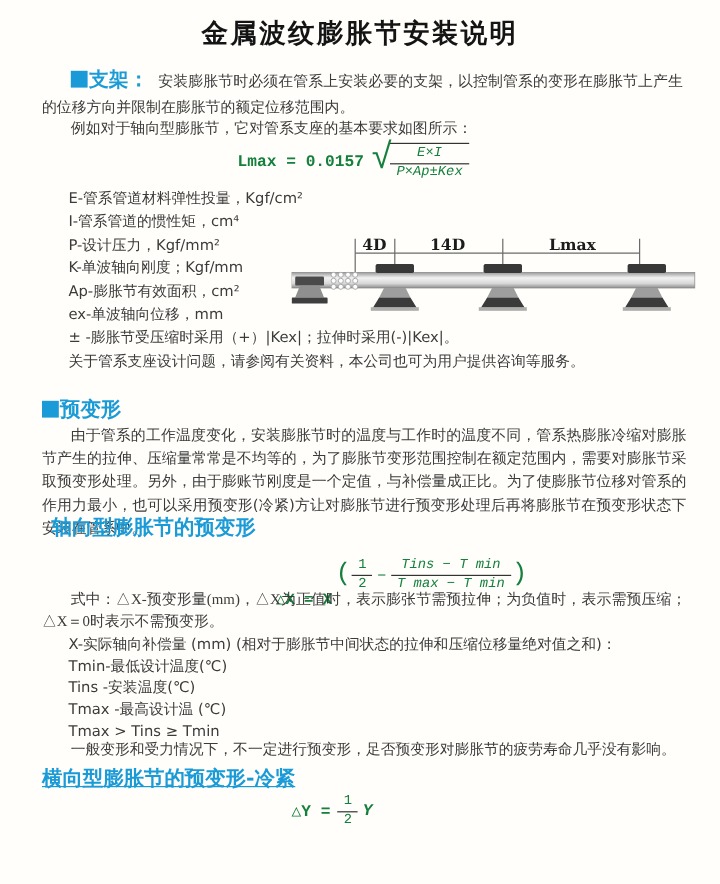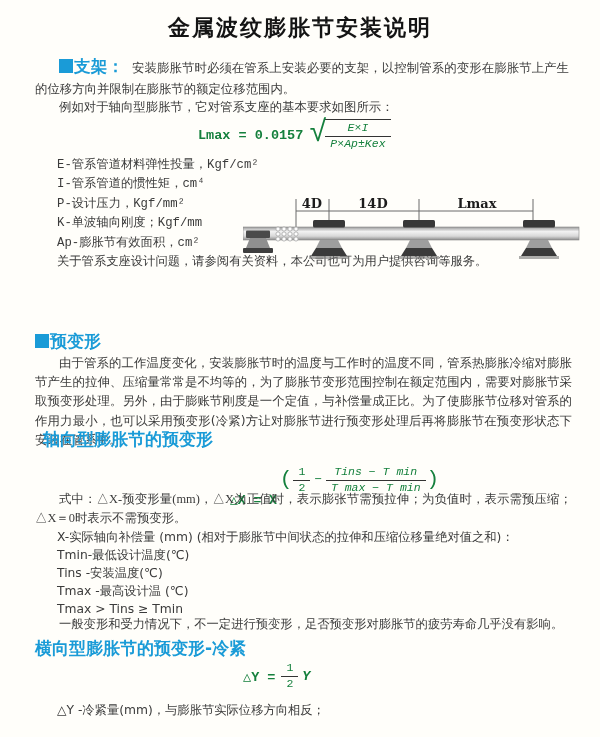--- a/index.html
+++ b/index.html
@@ -22,38 +22,38 @@
   .f-lhs{font-weight:700;font-size:13.5px;margin-right:6px;white-space:pre;}
   .sqrt{font-size:30px;font-weight:400;line-height:1;margin-right:-2px;transform:translateY(-2px);}
   .frac{display:inline-flex;flex-direction:column;text-align:center;font-size:11.5px;
         line-height:1.3;vertical-align:middle;}
   .it{font-style:italic;}
   .frac .num{padding:0 5px;border-bottom:1px solid #333;}
   .frac .den{padding:0 5px;}
   .sqrt-arg{border-top:1.2px solid #333;padding-top:1px;}
 
   .defs{top:156px;left:35px;font-size:12.3px;line-height:19.4px;white-space:nowrap;}
-  .defs .ind{padding-left:22px;font-family:Liberation Mono, monospace;}
+  .defs .ind{padding-left:22px;}
 
   .diagram{top:193px;left:243px;}
 
   .sec-head{font-size:17px;font-weight:700;color:var(--accent);}
   .h-pre{top:330px;left:35px;}
   .p2{top:353px;left:35px;width:537px;line-height:19.2px;text-indent:24px;}
   .h-axial{top:428px;left:43px;}
 
   .f2{top:452px;left:230px;font-size:12.5px;}
   .f2 .f-lhs{font-size:13px;margin-right:2px;margin-top:40px;}
   .paren{font-size:21px;font-weight:300;line-height:1;margin:0 1px;transform:translateY(-1px);}
   .minus{margin:0 4px;}
 
   .p3{top:490px;left:35px;width:537px;line-height:19px;text-indent:24px;font-family:Liberation Serif, serif;}
   .items{top:528px;left:57px;font-size:12.3px;line-height:18px;white-space:nowrap;}
   .note1{top:616px;left:35px;width:537px;font-size:12.3px;text-indent:24px;}
-  .h-lateral{top:637px;left:35px;}
+  .h-lateral{top:637px;left:35px;text-decoration:underline;}
   .f3{top:661px;left:243px;font-size:13.5px;}
   .f3 .rhs{font-weight:700;margin-left:4px;}
   .note2{top:702px;left:57px;font-size:12.3px;}
 
   svg text{font-family:"DejaVu Serif",serif;font-weight:700;fill:#1c1c1c;}
 </style>
 </head>
 <body>
 
 <div class="page">
@@ -74,20 +74,22 @@
       <span class="den">P×Ap±Kex</span>
     </span>
   </div>
 
   <div class="abs defs">
     <div class="ind">E-管系管道材料弹性投量，Kgf/cm²</div>
     <div class="ind">I-管系管道的惯性矩，cm⁴</div>
     <div class="ind">P-设计压力，Kgf/mm²</div>
     <div class="ind">K-单波轴向刚度；Kgf/mm</div>
     <div class="ind">Ap-膨胀节有效面积，cm²</div>
+    <div class="ind">ex-单波轴向位移，mm</div>
+    <div class="ind">± -膨胀节受压缩时采用（+）|Kex|；拉伸时采用(-)|Kex|。</div>
     <div class="ind">关于管系支座设计问题，请参阅有关资料，本公司也可为用户提供咨询等服务。</div>
   </div>
 
   <svg class="abs diagram" width="352" height="92" viewBox="0 0 352 92">
     <defs>
       <linearGradient id="pipeGrad" x1="0" y1="0" x2="0" y2="1">
         <stop offset="0" stop-color="#9a9a9a"></stop>
         <stop offset="0.35" stop-color="#f2f2f2"></stop>
         <stop offset="0.7" stop-color="#d9d9d9"></stop>
         <stop offset="1" stop-color="#8d8d8d"></stop>
@@ -186,15 +188,14 @@
 
   <div class="abs formula f3">
     <span class="f-lhs">△Y =</span>
     <span class="frac">
       <span class="num">1</span>
       <span class="den">2</span>
     </span>
     <span class="rhs it">Y</span>
   </div>
 
-  <div class="abs note2">△Y -冷紧量(mm)，与膨胀节实际位移方向相反；</div>
 
 </div>
 
 </body></html>

